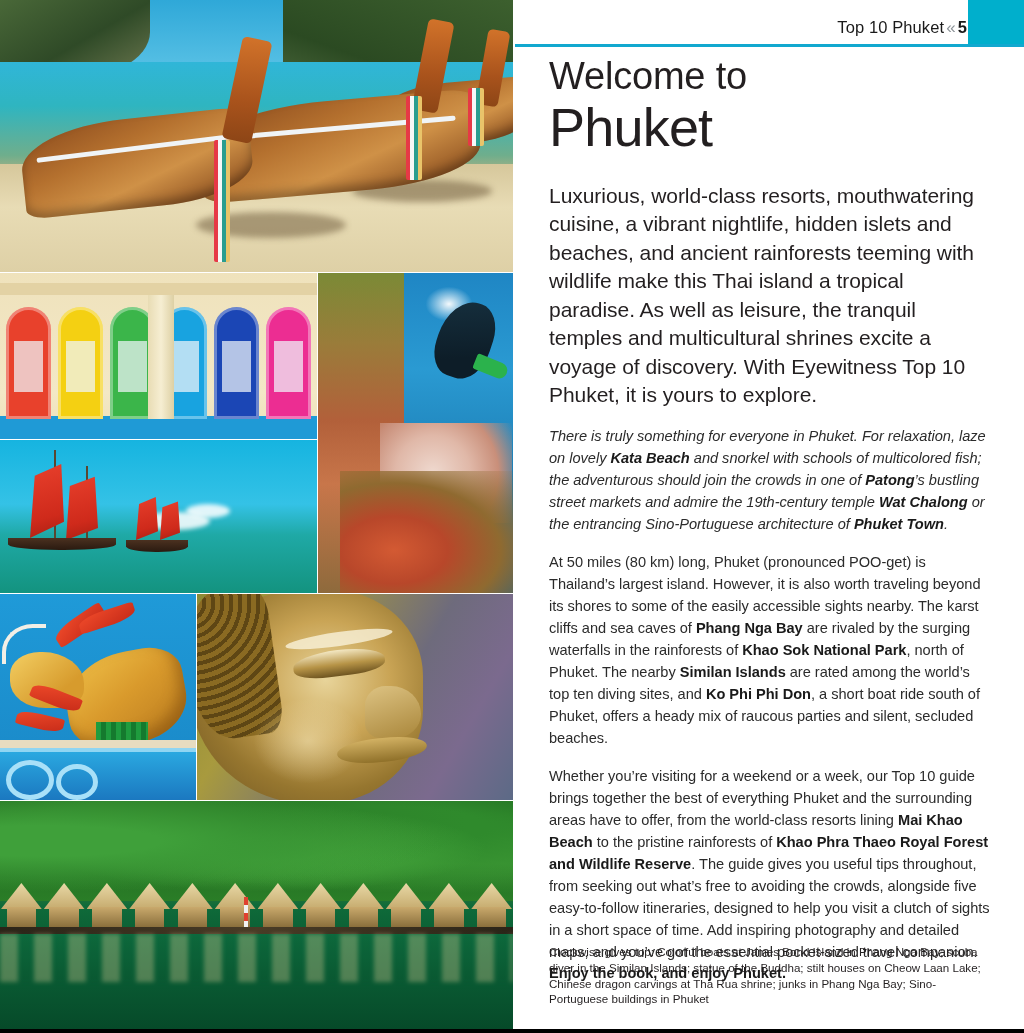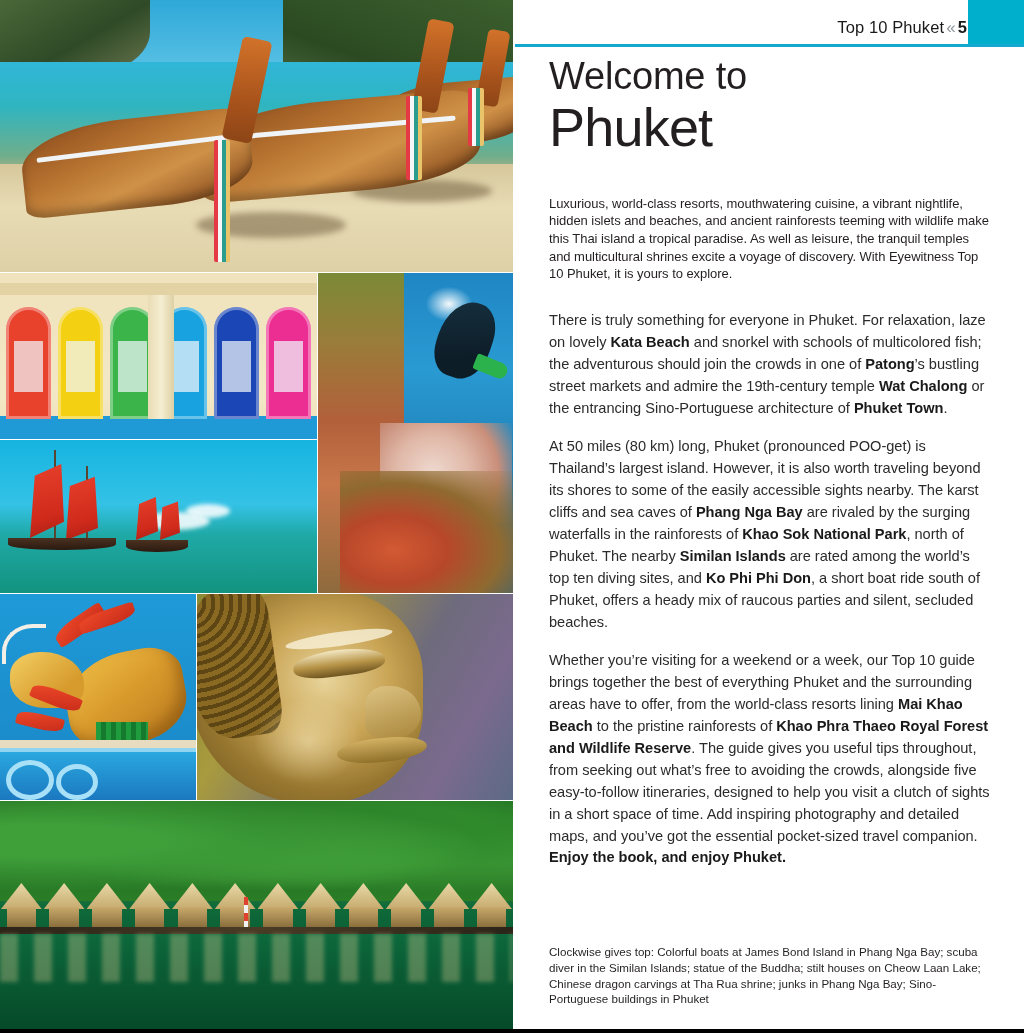--- a/index.html
+++ b/index.html
@@ -204,24 +204,24 @@
   .folio .chev { color: #8d9499; font-size: 17px; padding: 0 2px; }
   .folio .num { font-weight: bold; }
   .rule { position: absolute; left: 2px; top: 44px; width: 509px; height: 3px; background: #12a8cf; }
 
   .inner { position: absolute; left: 36px; top: 56px; width: 442px; }
 
   .title-sm { font-size: 38px; font-weight: normal; color: #231f20; line-height: 1.06; letter-spacing: -.2px; }
   .title-lg { font-size: 54px; font-weight: normal; color: #231f20; line-height: 1.08;
     letter-spacing: -.8px; margin-top: 2px; }
 
-  .lead { margin-top: 38px; font-size: 13px; line-height: 1.36; color: #231f20; letter-spacing: -.05px; }
+  .lead { margin-top: 25px; font-size: 21px; line-height: 1.36; color: #231f20; letter-spacing: -.05px; }
   .body-p { margin-top: 17px; font-size: 14.6px; line-height: 1.50; color: #2b2b2b; letter-spacing: -.02px; }
   .body-p b { font-weight: bold; color: #1a1a1a; }
-  .p-first { margin-top: 27px; }
+  .p-first { margin-top: 16px; font-style: italic; }
 
   .caption { position: absolute; left: 36px; top: 944px; width: 440px;
     font-size: 11.6px; line-height: 1.36; color: #231f20; }
   .caption b { font-weight: normal; }
 </style>
 </head>
 <body>
 
 <div class="page">
 

